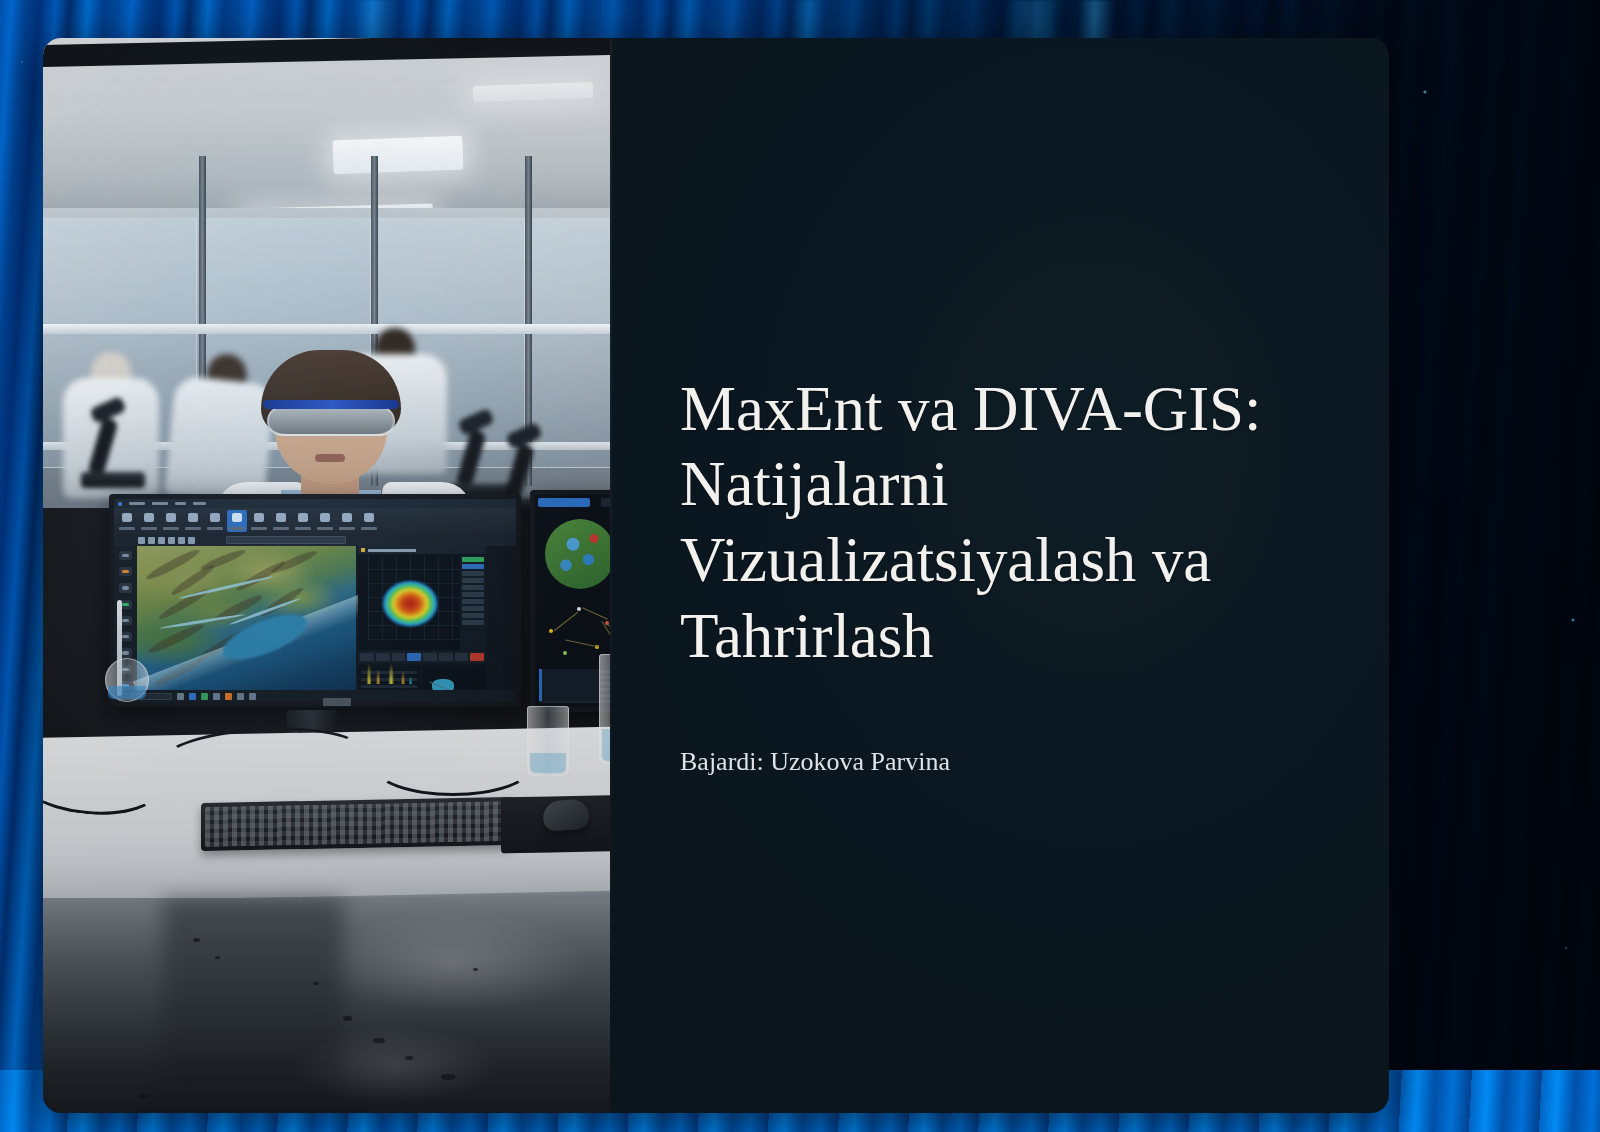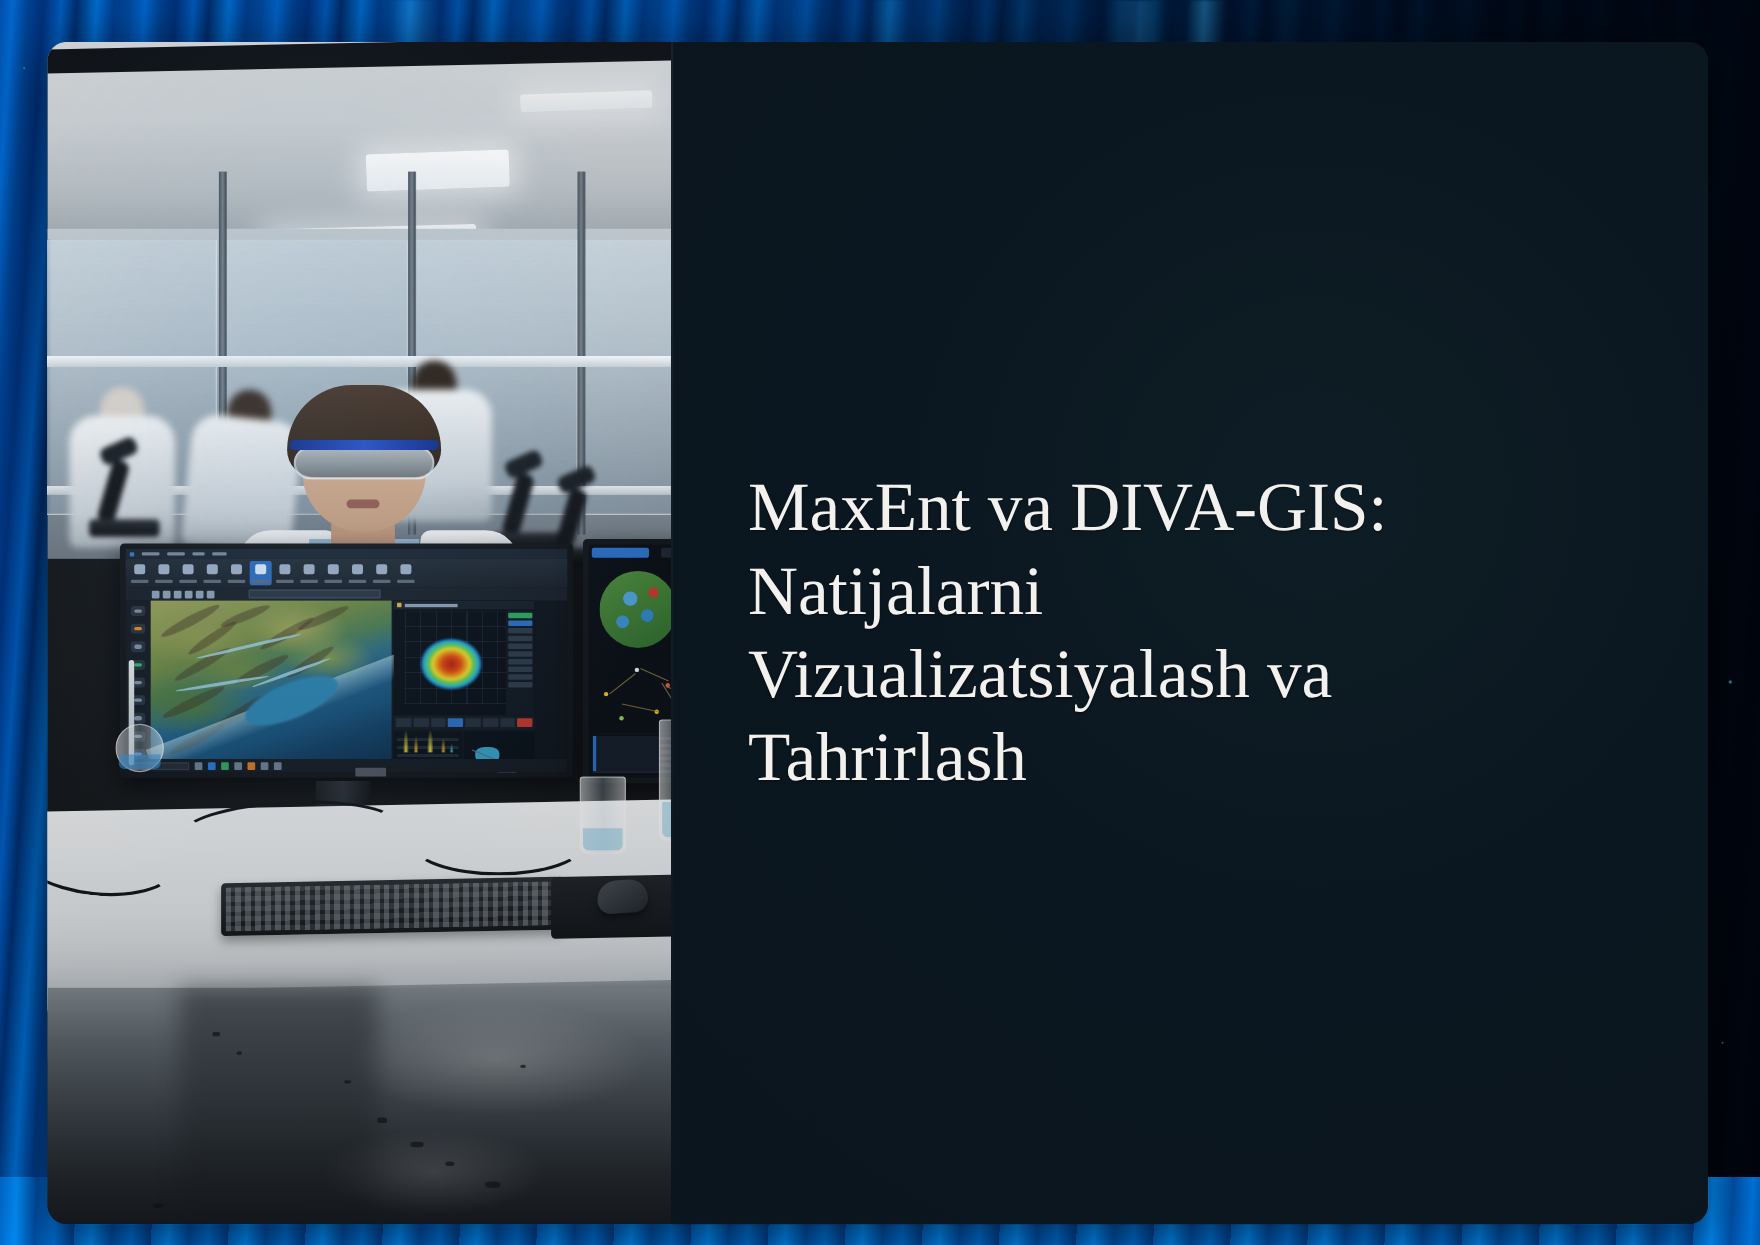--- a/index.html
+++ b/index.html
@@ -68,21 +68,21 @@
       repeating-linear-gradient(93deg,
         #0d61ad 0px, #1a86da 16px, #0a4e94 34px, #0f6dbe 52px, #073f7d 70px),
       linear-gradient(100deg, rgba(0,0,0,0) 0%, rgba(0,0,0,0.18) 55%, rgba(0,0,0,0.62) 82%, rgba(0,0,0,0.8) 100%);
     filter:blur(0.6px) saturate(1.25);
   }
 
   
   #slide {
     position:absolute;
     left:43px; top:38px;
-    width:1510px; height:1075px;
+    width:1346px; height:1075px;
     border-radius:18px;
     overflow:hidden;
     display:flex;
     box-shadow: 0 10px 46px rgba(0,0,0,0.58);
   }
 
   
   #photo {
     position:relative;
     width:567px; height:100%;
@@ -815,15 +815,16 @@
       <span class="speck" style="left:96px;  top:196px; width:10px; height:4px;"></span>
       <span class="speck" style="left:270px; top:84px;  width:6px;  height:3px;"></span>
       <span class="speck" style="left:430px; top:70px;  width:5px;  height:3px;"></span>
     </div>
 
     <div id="photo-grade"></div>
   </div>
 
   <div id="panel">
     <h1 id="title">MaxEnt va DIVA-GIS: Natijalarni Vizualizatsiyalash va Tahrirlash</h1>
+    <p id="subtitle">Bajardi: Uzokova Parvina</p>
   </div>
 
 </div>
 
 </body></html>

